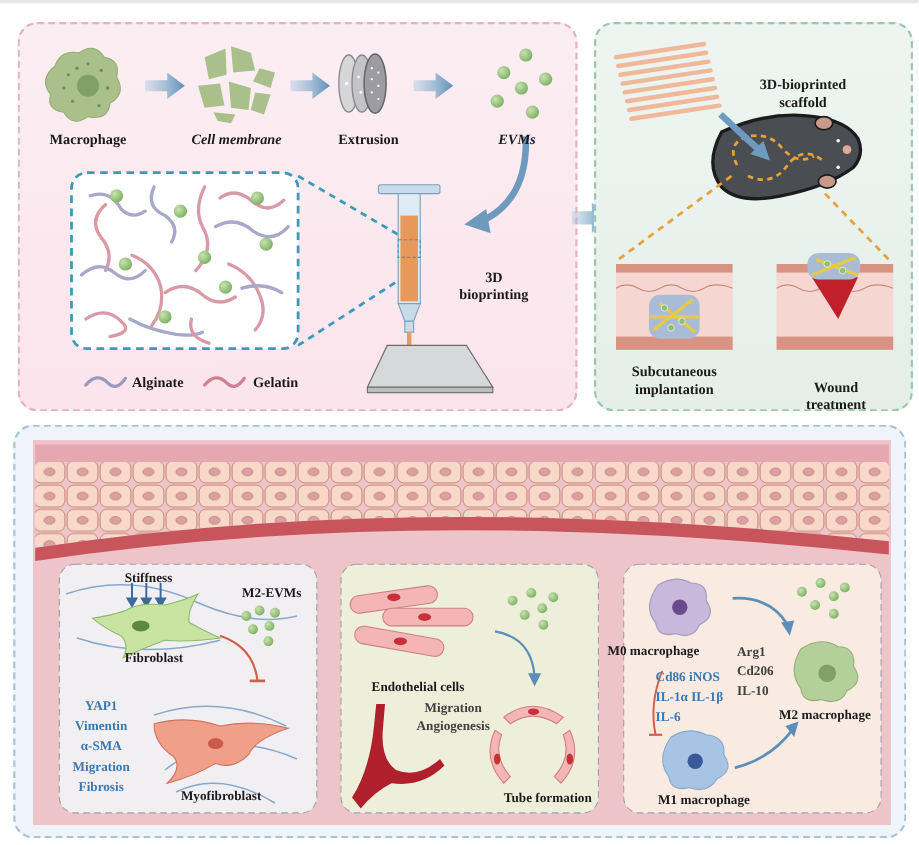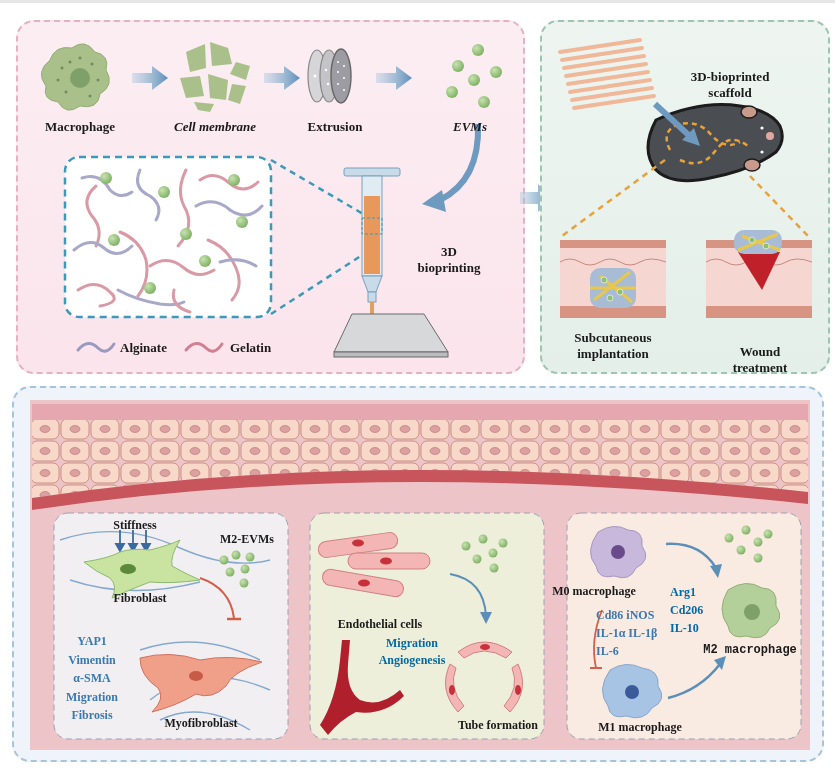--- a/index.html
+++ b/index.html
@@ -4,21 +4,21 @@
 <style>
   html,body{margin:0;padding:0;background:#ffffff;}
   body{width:835px;height:768px;position:relative;overflow:hidden;font-family:"Liberation Serif","DejaVu Serif",serif;}
   .topline{position:absolute;left:0;top:0;width:835px;height:3px;background:#e6e6e6;}
   .panel{position:absolute;box-sizing:border-box;border-radius:18px;}
   #panel-fab{left:16px;top:20px;width:509px;height:354px;background:linear-gradient(180deg,#fbeef3 0%,#fbe4ec 100%);border:2px dashed #e4b2c0;}
   #panel-app{left:540px;top:20px;width:290px;height:354px;background:linear-gradient(180deg,#eef5f1 0%,#e4efe9 100%);border:2px dashed #9ec4b2;}
   #panel-mech{left:12px;top:386px;width:812px;height:376px;background:#eef4f9;border:2px dashed #a8c4d8;}
   .label{position:absolute;font-weight:bold;color:#1a1a1a;font-size:13px;text-align:center;line-height:16px;white-space:nowrap;}
   .blue{color:#3b78b0;}
-  .red{color:#0369a1;}
+  .red{color:#404040;}
   svg{position:absolute;left:0;top:0;overflow:visible;}
 </style>
 </head>
 <body>
 
 <div class="topline"></div>
 
 <div class="panel" id="panel-fab"></div>
 <svg width="835" height="768">
   <defs>
@@ -364,14 +364,14 @@
 <div class="label red" style="left:670px;top:583px;width:46px;font-size:12px;line-height:18px;text-align:left;">
   <div>Arg1</div>
   <div>Cd206</div>
   <div>IL-10</div>
 </div>
 <div class="label blue" style="left:596px;top:606px;width:80px;font-size:12px;line-height:18px;text-align:left;">
   <div>Cd86 iNOS</div>
   <div>IL-1α IL-1β</div>
   <div>IL-6</div>
 </div>
-<div class="label" style="left:700px;top:642px;width:100px;font-size:12px;font-family:Liberation Mono, monospace;">M2 macrophage</div>
+<div class="label" style="left:700px;top:642px;width:100px;font-size:12px;">M2 macrophage</div>
 <div class="label" style="left:590px;top:719px;width:100px;font-size:12px;">M1 macrophage</div>
 
 </body></html>

